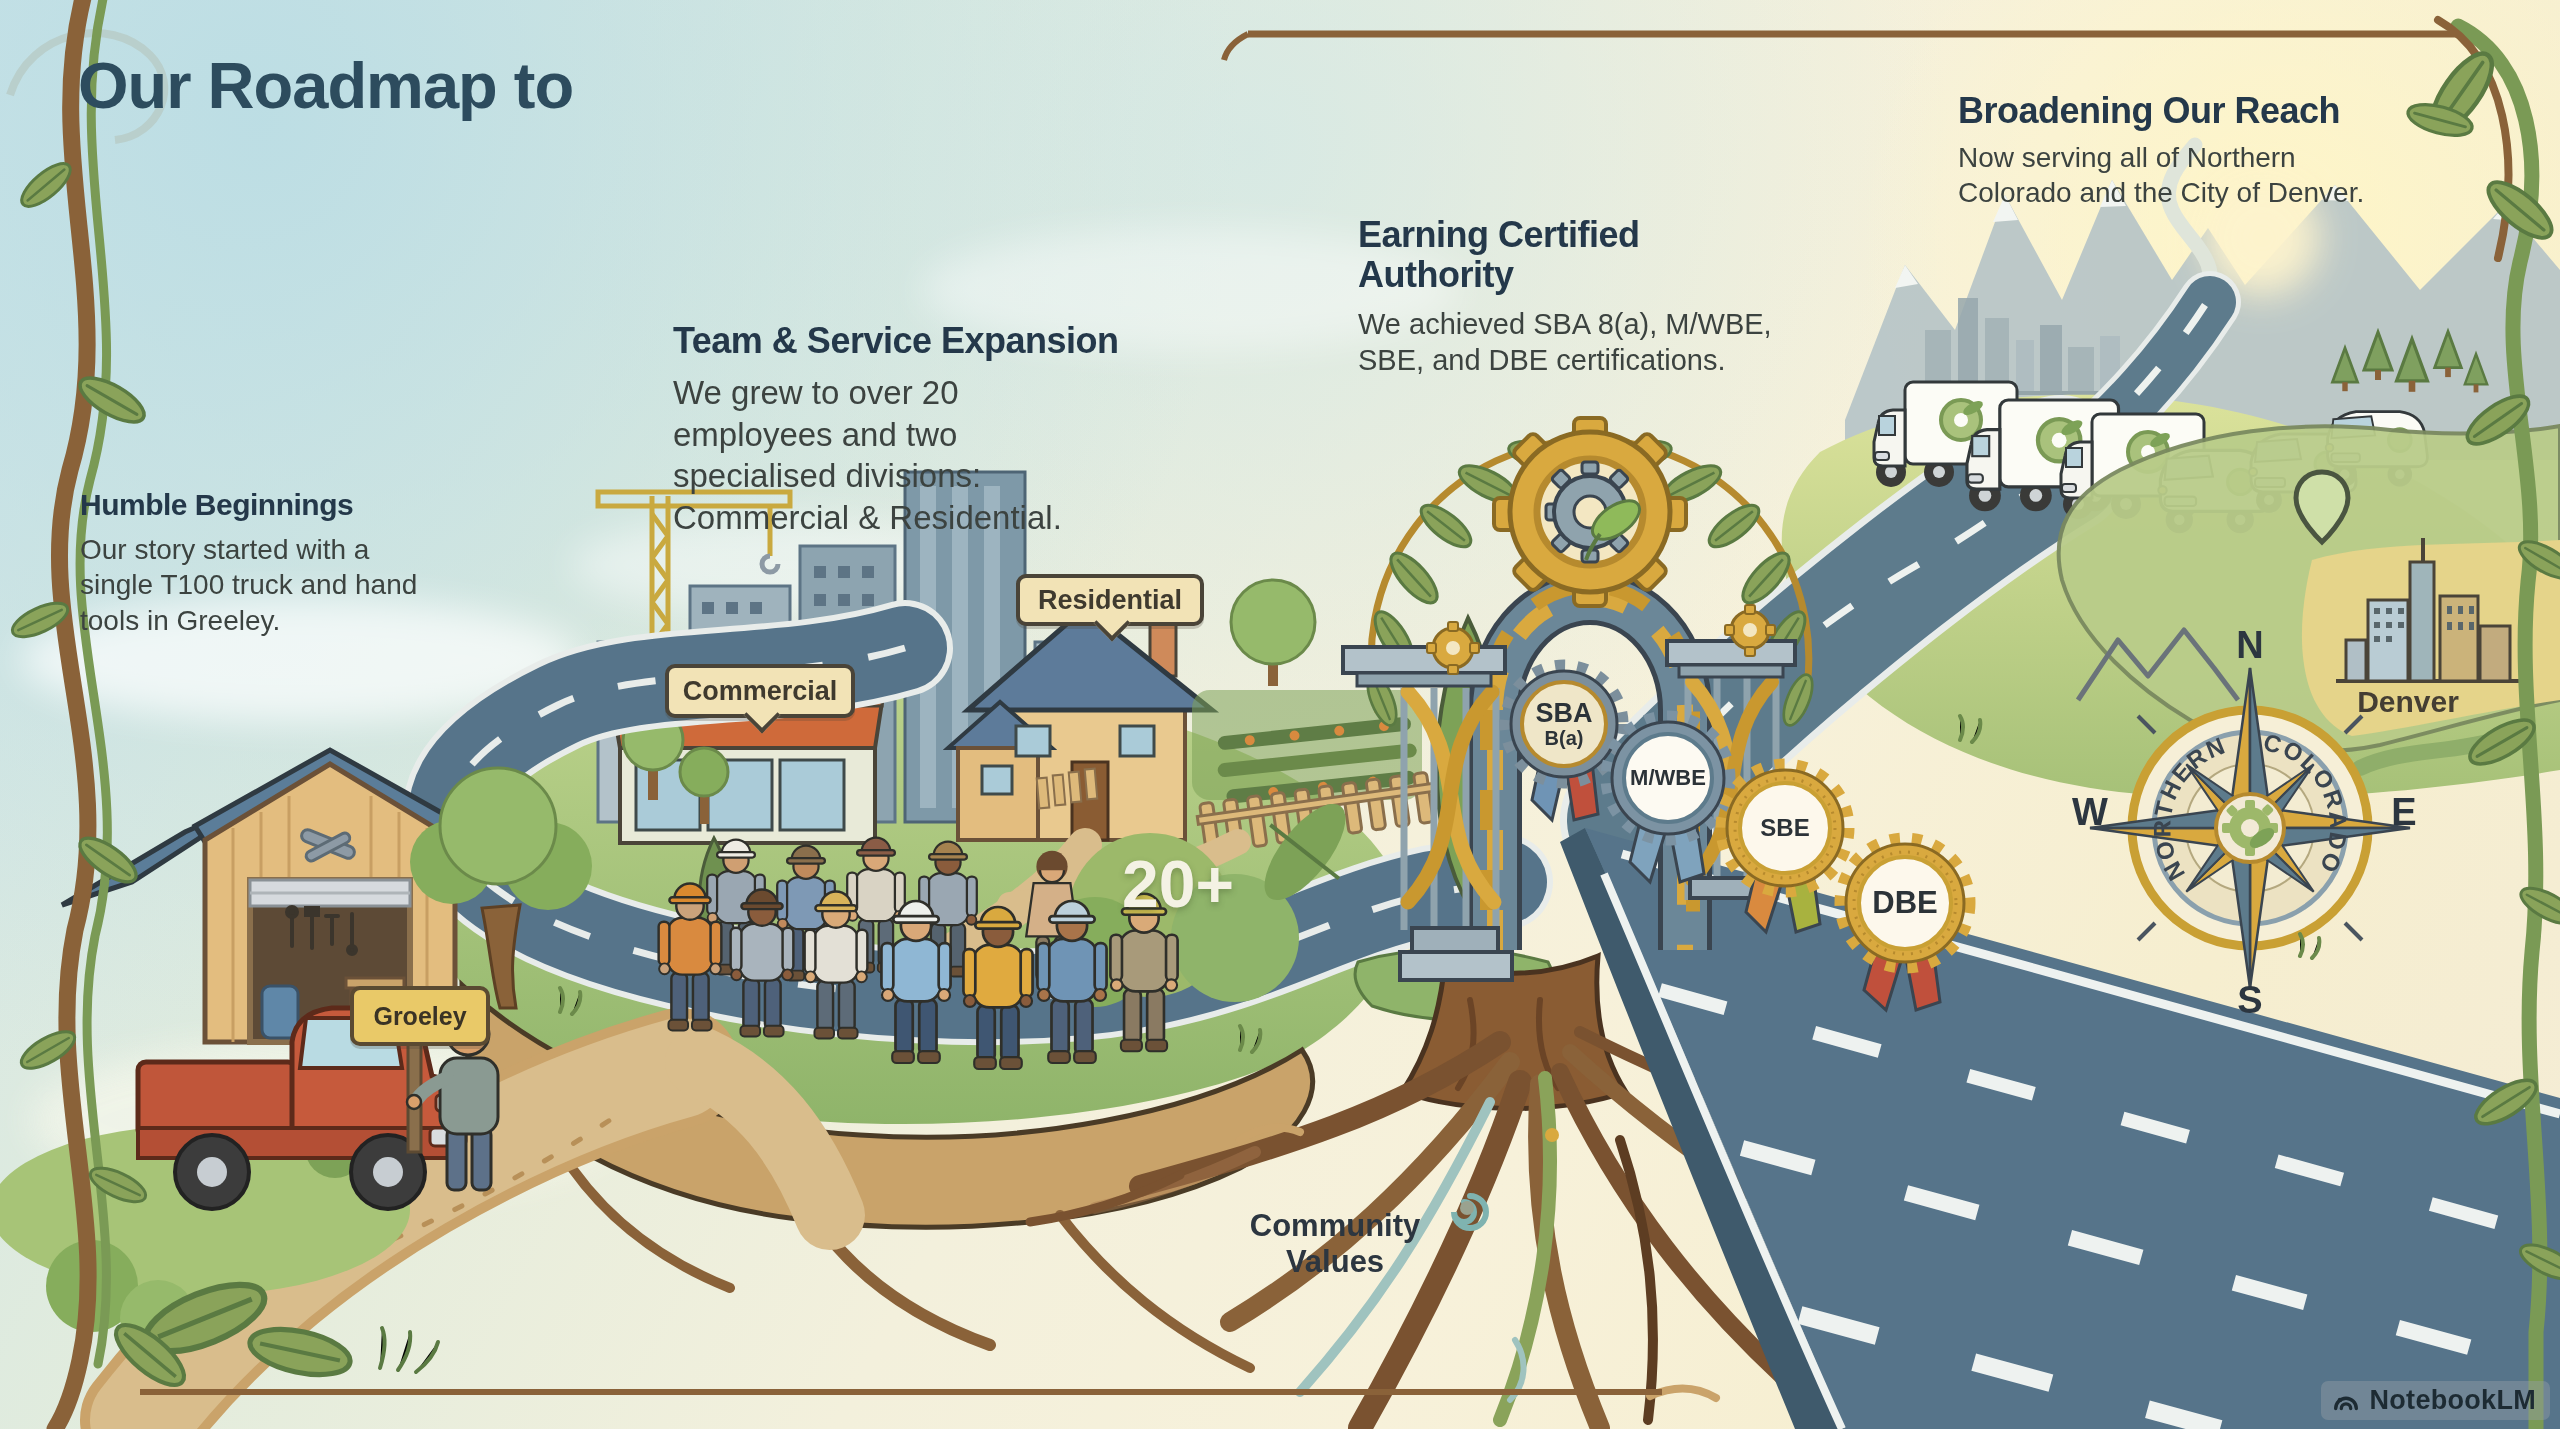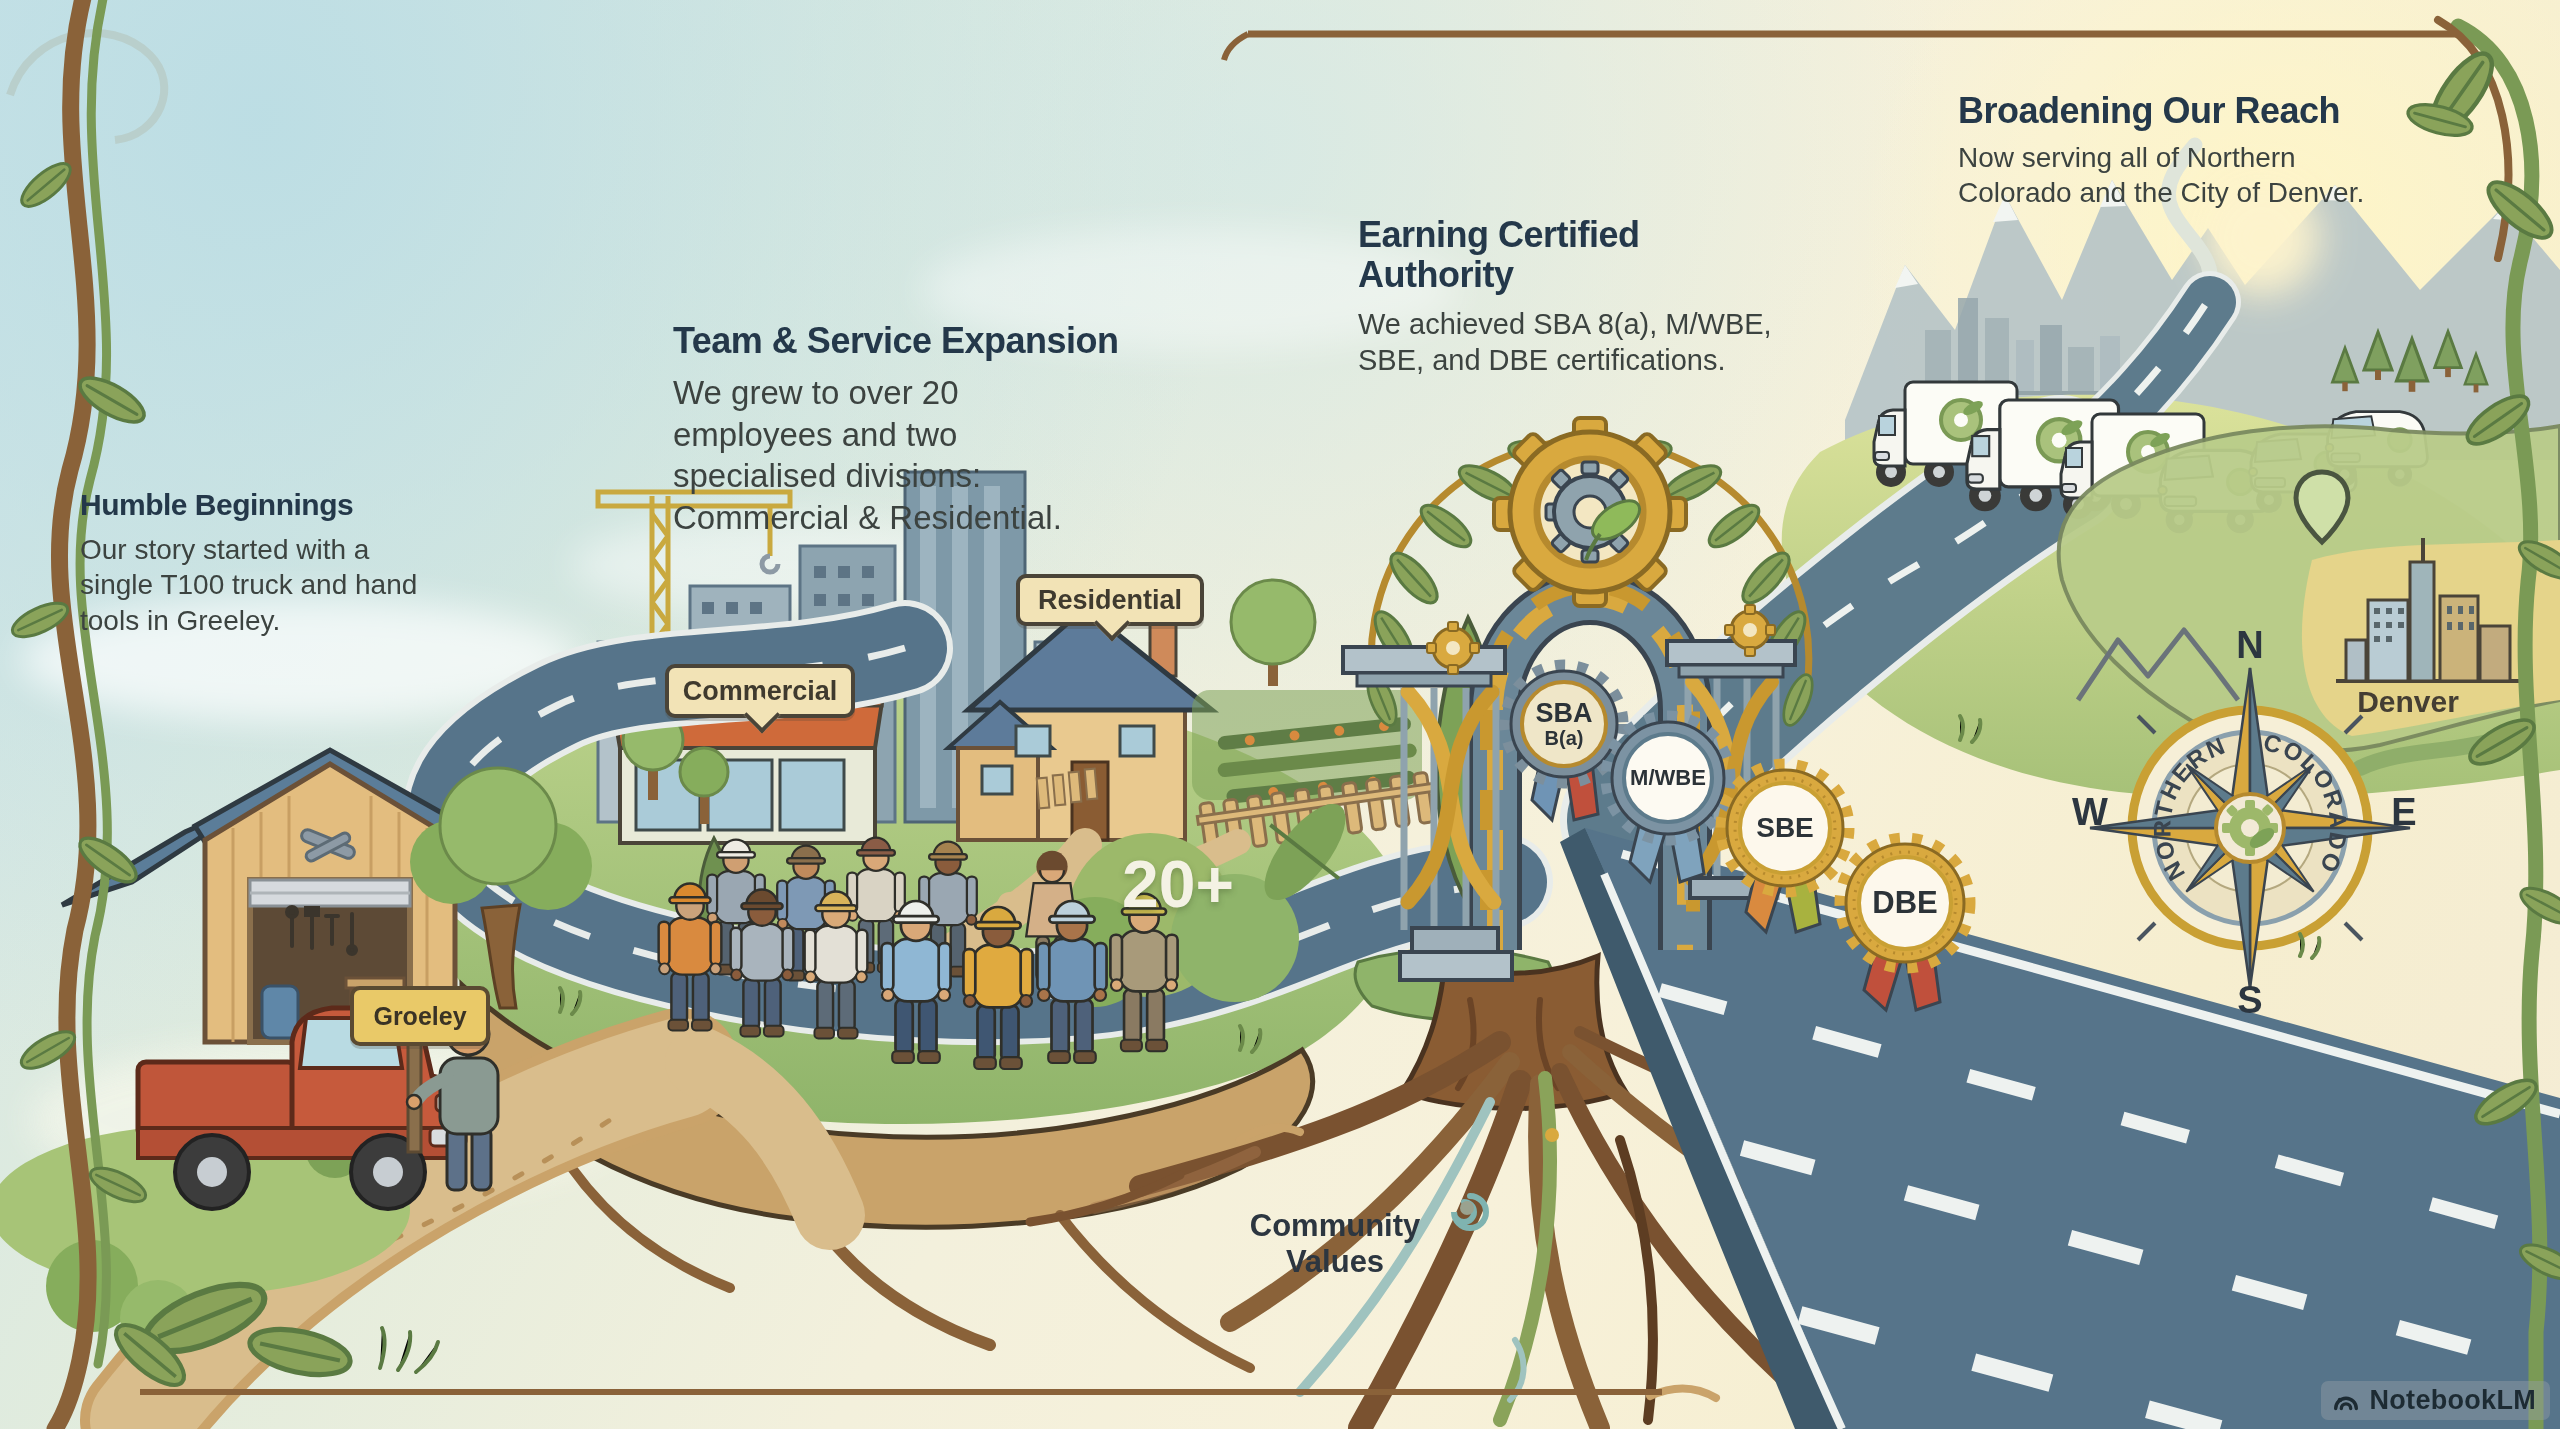--- a/index.html
+++ b/index.html
@@ -700,20 +700,21 @@
       <path d="M380,1368 q8,-26 2,-40 M398,1370 q14,-20 12,-38 M416,1372 q18,-14 22,-30"></path>
     </g>
   </g>
   <g stroke="#6b8a4a" stroke-width="4" stroke-linecap="round">
     <path d="M560,1012 q6,-14 0,-24 M572,1014 q10,-10 8,-22 M1240,1050 q6,-14 0,-24 M1252,1052 q10,-10 8,-22"></path>
     <path d="M1960,740 q6,-14 0,-24 M1972,742 q10,-10 8,-22 M2300,956 q6,-12 0,-22 M2312,958 q9,-9 7,-20"></path>
   </g>
 </svg>
 
 <div class="abs page-title" style="left:78px;top:52px;">
+  <div>Our Roadmap to</div>
 </div>
 
 <div class="abs" style="left:80px;top:488px;width:360px;">
   <div class="heading" style="font-size:30px;">Humble Beginnings</div>
   <div class="body-text" style="font-size:28px;margin-top:10px;">Our story started with a single T100 truck and hand tools in Greeley.</div>
 </div>
 
 <div class="abs" style="left:673px;top:320px;width:450px;">
   <div class="heading" style="font-size:36px;">Team &amp; Service Expansion</div>
   <div class="body-text" style="font-size:33px;margin-top:10px;">We grew to over 20 employees and two specialised divisions: Commercial &amp; Residential.</div>
@@ -750,21 +751,21 @@
   <div>Values</div>
 </div>
 
 <div class="abs center-anchor" style="left:2408px;top:702px;font-size:30px;font-weight:700;color:#443e33;">Denver</div>
 
 <div class="abs center-anchor badge-text" style="left:1564px;top:724px;">
   <div style="font-size:27px;">SBA</div>
   <div style="font-size:20px;">B(a)</div>
 </div>
 <div class="abs center-anchor badge-text" style="left:1668px;top:778px;font-size:22px;">M/WBE</div>
-<div class="abs center-anchor badge-text" style="left:1785px;top:828px;font-size:28px;">SBE</div>
+<div class="abs center-anchor badge-text" style="left:1785px;top:828px;font-size:24px;">SBE</div>
 <div class="abs center-anchor badge-text" style="left:1905px;top:903px;font-size:31px;">DBE</div>
 
 <div class="abs center-anchor compass-letter" style="left:2250px;top:645px;">N</div>
 <div class="abs center-anchor compass-letter" style="left:2404px;top:812px;">E</div>
 <div class="abs center-anchor compass-letter" style="left:2250px;top:1000px;">S</div>
 <div class="abs center-anchor compass-letter" style="left:2090px;top:812px;">W</div>
 
 <div class="watermark">
   <svg width="30" height="30" viewBox="0 0 32 32">
     <path d="M5,24 A11,11 0 0 1 27,24" fill="none" stroke="#1d2b33" stroke-width="3.6" stroke-linecap="round"></path>

